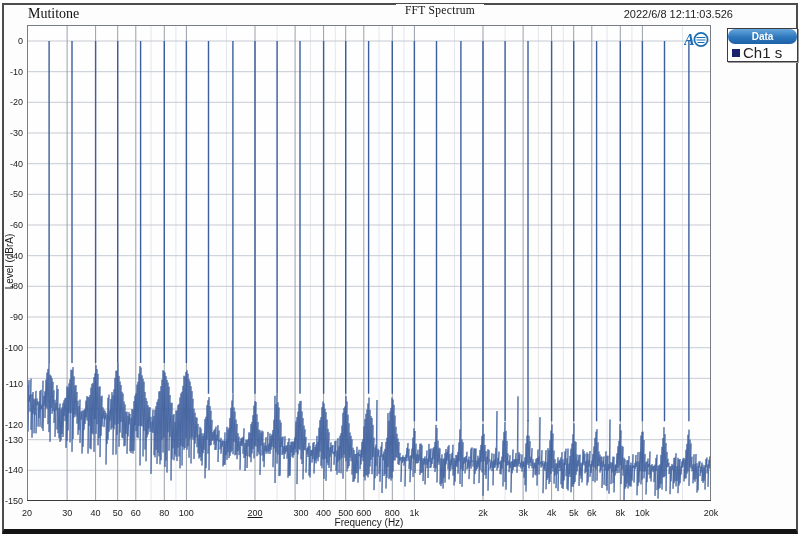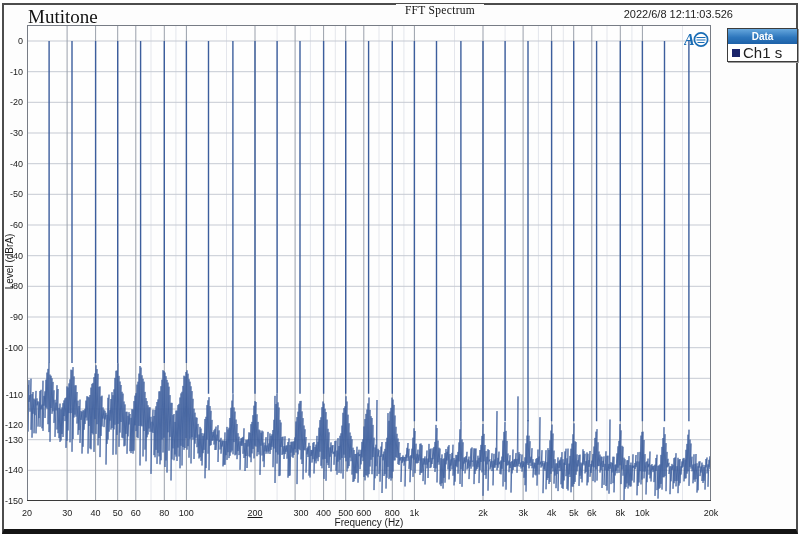--- a/index.html
+++ b/index.html
@@ -5,35 +5,35 @@
   html,body{margin:0;padding:0;background:#fff;}
   #stage{position:relative;width:800px;height:534px;background:#fff;
          font-family:"Liberation Sans",sans-serif;overflow:hidden;}
   #frame{position:absolute;left:2px;top:3px;right:2px;bottom:0;
          border-left:2px solid #4c4c4c;border-right:2px solid #4c4c4c;
          border-top:2px solid #4c4c4c;border-bottom:5px solid #141414;background:#fdfdfd;}
   .fft-title{position:absolute;top:0;left:0;width:100%;text-align:center;z-index:3;padding-left:40px;}
   .fft-title span{background:#fdfdfd;padding:0 9px;font-family:"Liberation Serif",serif;
          font-size:11.5px;color:#111;letter-spacing:0.3px;}
   .mutitone{position:absolute;left:28px;top:6px;font-family:"Liberation Serif",serif;
-         font-size:19px;color:#111;z-index:3;}
+         font-size:14px;color:#111;z-index:3;}
   .timestamp{position:absolute;right:67px;top:8px;font-size:11px;color:#222;z-index:3;}
   #plot{position:absolute;left:27px;top:25px;width:684px;height:476px;background:#fefefe;}
   #plot svg{display:block;}
   .ytick{position:absolute;left:0;width:23px;text-align:right;font-size:9px;color:#1a1a1a;line-height:10px;}
   .xtick{position:absolute;top:508px;transform:translateX(-50%);font-size:9px;color:#1a1a1a;white-space:nowrap;}
   .xlabel{position:absolute;left:244px;top:517px;width:250px;text-align:center;
           font-size:10px;color:#1a1a1a;}
   .ylabel{position:absolute;left:-91px;top:256px;width:200px;text-align:center;
           font-size:10px;color:#1a1a1a;transform:rotate(-90deg);}
   #legend{position:absolute;left:727px;top:28px;width:69px;z-index:3;
           border:1px solid #3c3c3c;box-shadow:1px 1px 0 #9a9a9a;background:#fff;}
   #legend .hdr{height:15px;line-height:15px;text-align:center;color:#fff;
           font-size:10px;font-weight:bold;
-          background:linear-gradient(180deg,#66a7dd 0%,#2e77bd 55%,#1d61a8 100%);}
+          background:linear-gradient(180deg,#66a7dd 0%,#2e77bd 55%,#1d61a8 100%);border-radius:7px;}
   #legend .row{height:17px;display:flex;align-items:center;padding-left:4px;background:#fff;}
   #legend .swatch{width:8px;height:8px;margin-right:3px;flex:0 0 auto;}
   #legend .row span.lbl{font-size:15px;color:#222;}
   #aplogo{position:absolute;left:684px;top:30px;z-index:2;}
 </style>
 </head>
 <body>
 
 <div id="stage">
   <div id="frame"></div>
@@ -140,21 +140,21 @@
       <span class="ytick" style="top: 66.6667px;">-10</span>
       <span class="ytick" style="top: 97.3333px;">-20</span>
       <span class="ytick" style="top: 128px;">-30</span>
       <span class="ytick" style="top: 158.667px;">-40</span>
       <span class="ytick" style="top: 189.333px;">-50</span>
       <span class="ytick" style="top: 220px;">-60</span>
       <span class="ytick" style="top: 250.667px;">-40</span>
       <span class="ytick" style="top: 281.333px;">-80</span>
       <span class="ytick" style="top: 312px;">-90</span>
       <span class="ytick" style="top: 342.667px;">-100</span>
-      <span class="ytick" style="top: 390px;">-110</span>
+      <span class="ytick" style="top: 379px;">-110</span>
       <span class="ytick" style="top: 404px; margin-top: 16px;">-120</span>
       <span class="ytick" style="top: 434.667px;">-130</span>
       <span class="ytick" style="top: 465.333px;">-140</span>
       <span class="ytick" style="top: 496px;">-150</span>
     </div>
   <div id="xticks">
       <span class="xtick" style="left: 27px;">20</span>
       <span class="xtick" style="left: 67.1488px;">30</span>
       <span class="xtick" style="left: 95.6348px;">40</span>
       <span class="xtick" style="left: 117.73px;">50</span>

